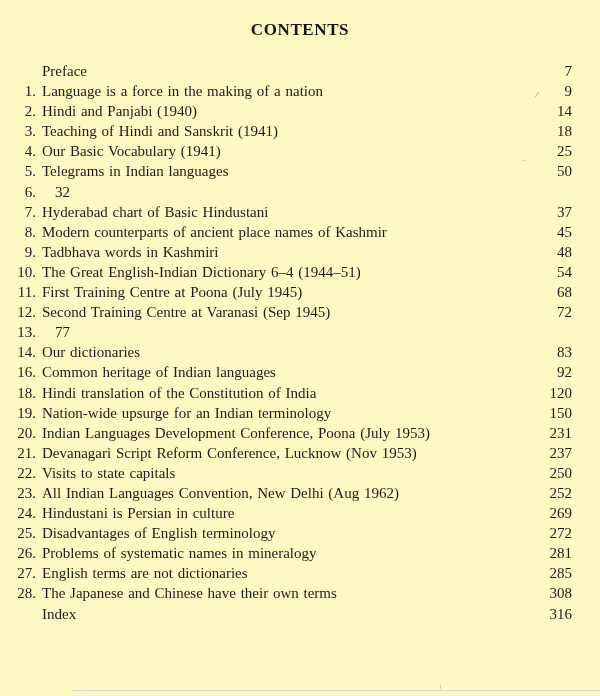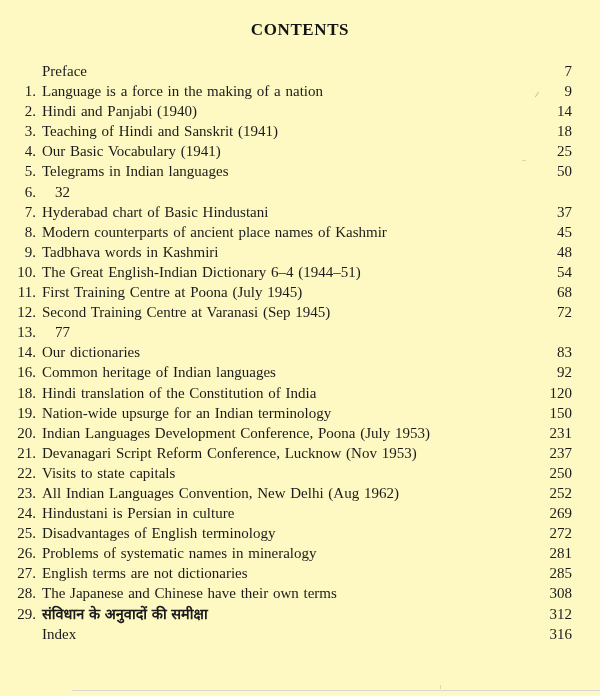--- a/index.html
+++ b/index.html
@@ -209,25 +209,20 @@
       <li class="toc-row">
     <span class="num">27.</span>
     <span class="label">English terms are not dictionaries</span>
     <span class="pagenum">285</span>
   </li>
       <li class="toc-row">
     <span class="num">28.</span>
     <span class="label">The Japanese and Chinese have their own terms</span>
     <span class="pagenum">308</span>
   </li>
-      <li class="toc-row bold-hi">
-    <span class="num">29.</span>
-    <span class="label" lang="hi">संविधान के अनुवादों की समीक्षा</span>
-    <span class="pagenum">312</span>
-  </li>
       <li class="toc-row">
     <span class="num"></span>
     <span class="label">Index</span>
     <span class="pagenum">316</span>
   </li>
     </ol>
 
   <div class="scan-line"></div>
   <div class="speck speck-1"></div>
   <div class="speck speck-2"></div>

